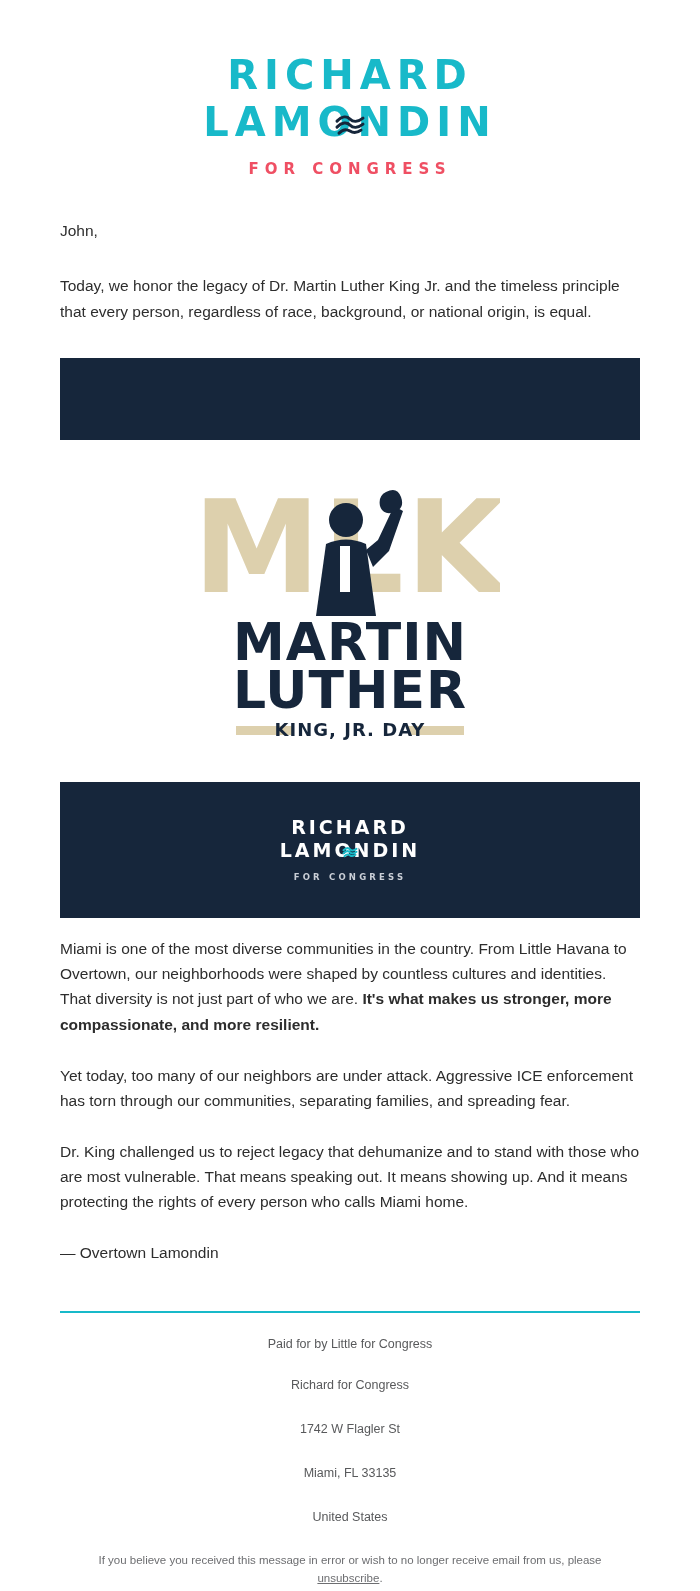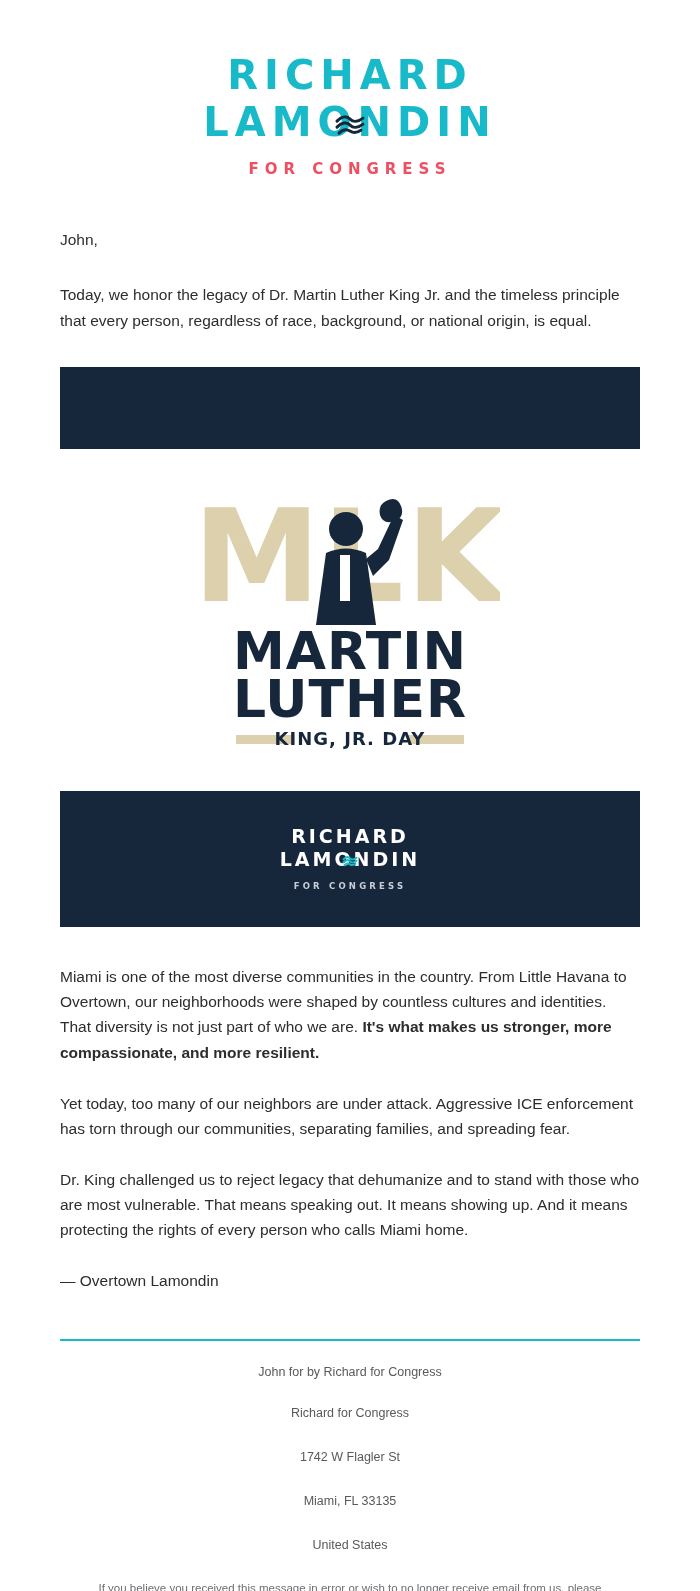--- a/index.html
+++ b/index.html
@@ -52,21 +52,20 @@
     font-family: "DejaVu Sans", sans-serif;
     font-weight: bold;
     font-size: 15px;
     letter-spacing: 6px;
     color: #ef4f63;
   }
 
   
   .body-copy {
     padding: 0 60px;
-    margin-top: 9px;
   }
   .body-copy p {
     font-size: 15.5px;
     line-height: 1.62;
     color: #2d2d2d;
     margin: 0 0 26px 0;
   }
   .body-copy p.first {
     margin-bottom: 30px;
   }
@@ -220,31 +219,31 @@
         <svg class="mini-wave" viewBox="0 0 34 26">
           <path d="M4 9 C9 4, 14 4, 17 7 C20 10, 25 10, 30 6" stroke="#18b9c9" stroke-width="4" fill="none" stroke-linecap="round"></path>
           <path d="M4 15 C9 10, 14 10, 17 13 C20 16, 25 16, 30 12" stroke="#18b9c9" stroke-width="4" fill="none" stroke-linecap="round"></path>
           <path d="M6 21 C10 17, 14 17, 17 19 C20 21, 24 21, 28 18" stroke="#18b9c9" stroke-width="4" fill="none" stroke-linecap="round"></path>
         </svg>
       </div>
       <div class="mini-logo-sub">FOR CONGRESS</div>
     </div>
   </div>
 
-  <div class="body-copy" style="padding-top:28px;">
+  <div class="body-copy" style="padding-top:18px;">
     <p>
       <span>Miami is one of the most diverse communities in the country. From Little Havana to Overtown, our neighborhoods were shaped by countless cultures and identities. That diversity is not just part of who we are. </span><strong>It's what makes us stronger, more compassionate, and more resilient.</strong>
     </p>
     <p>Yet today, too many of our neighbors are under attack. Aggressive ICE enforcement has torn through our communities, separating families, and spreading fear.</p>
     <p>Dr. King challenged us to reject legacy that dehumanize and to stand with those who are most vulnerable. That means speaking out. It means showing up. And it means protecting the rights of every person who calls Miami home.</p>
     <p class="signature">— Overtown Lamondin</p>
   </div>
 
   <div class="footer">
-    <div class="paid-for">John for by Richard for Congress</div>
+    <div class="paid-for">Paid for by Little for Congress</div>
     <div class="addr-line">Richard for Congress</div>
     <div class="addr-line">1742 W Flagler St</div>
     <div class="addr-line">Miami, FL 33135</div>
     <div class="addr-line">United States</div>
 
     <div class="disclaimer">
       <span>If you believe you received this message in error or wish to no longer receive email from us, please </span><a href="#">unsubscribe</a><span>.</span>
     </div>
   </div>
 

